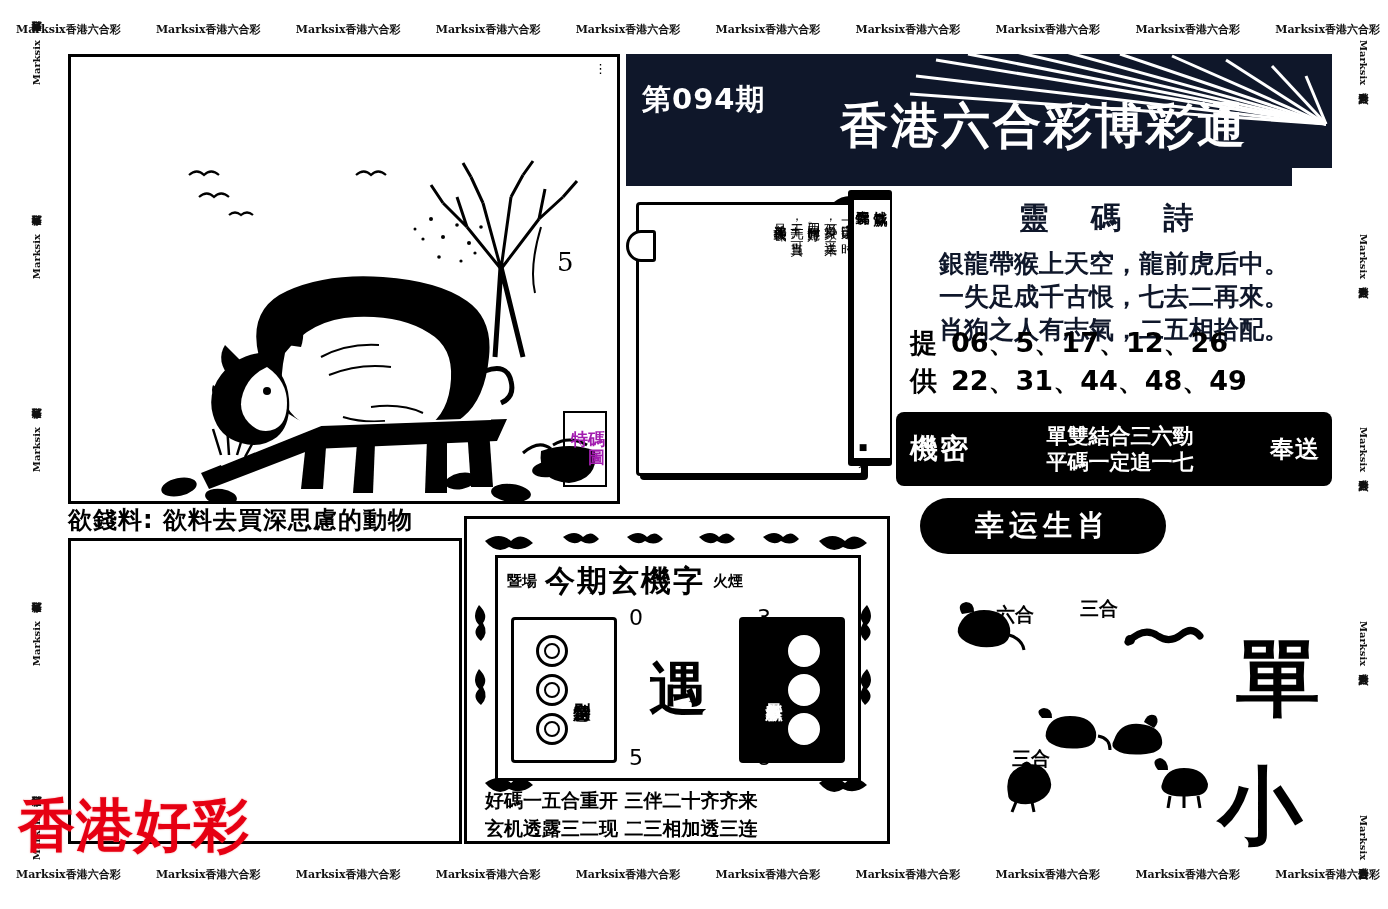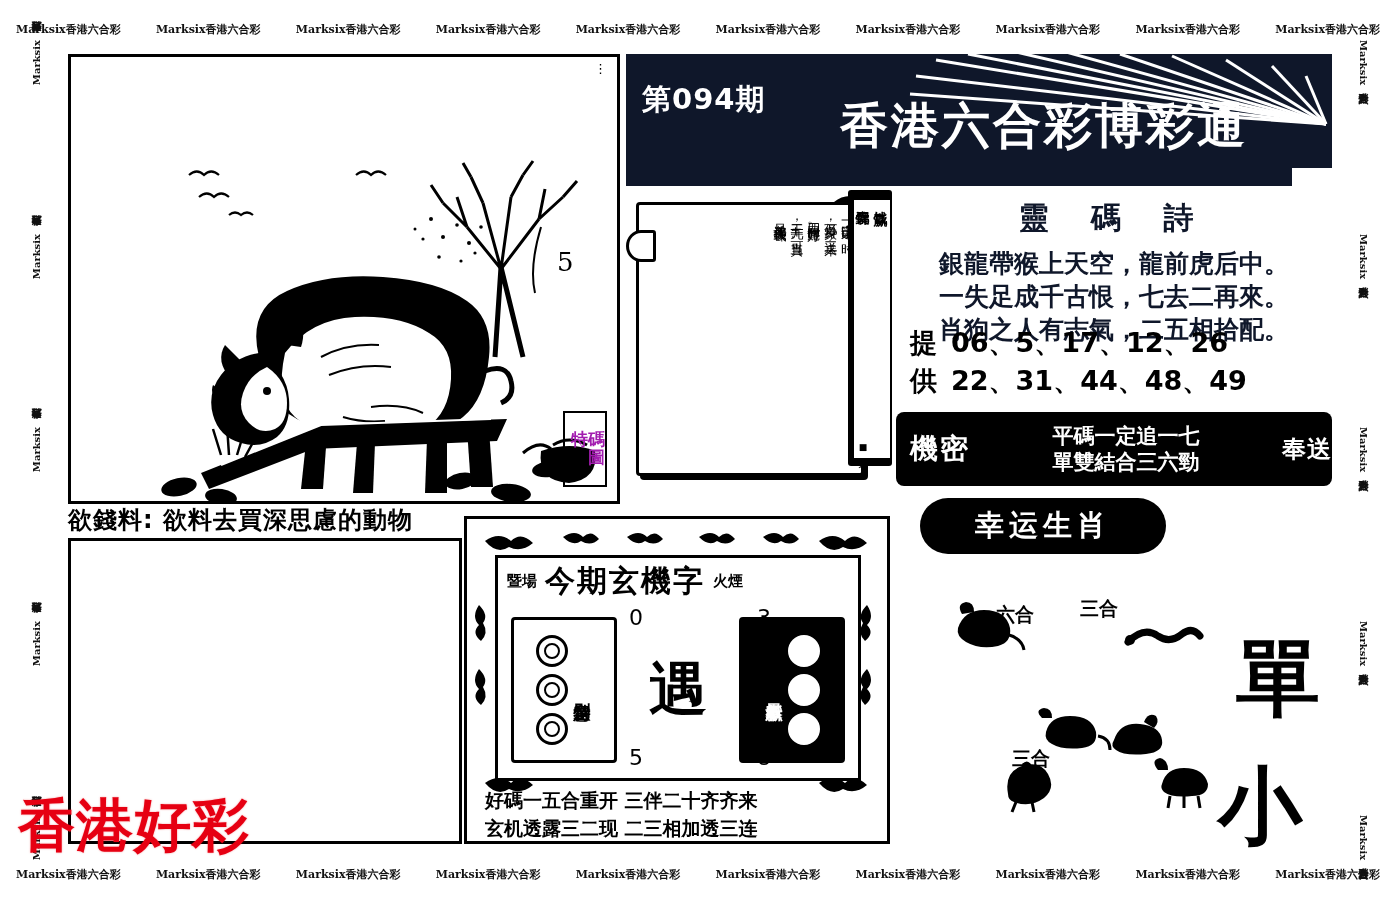--- a/index.html
+++ b/index.html
@@ -177,21 +177,21 @@
     font-family:"DejaVu Serif","Liberation Serif",serif;
     font-weight:bold;font-size:28px;margin-left:14px;letter-spacing:2px;
   }
   .secret-m{
     flex:1;text-align:center;
     font-family:"DejaVu Serif","Liberation Serif",serif;
     font-weight:bold;font-size:21px;line-height:1.25;
   }
   .secret-r{
     font-family:"DejaVu Serif","Liberation Serif",serif;
-    font-weight:bold;font-size:24px;letter-spacing:1px;
+    font-weight:bold;font-size:24px;margin-right:12px;letter-spacing:1px;
   }
 
   
   .lucky{
     position:absolute;left:860px;top:452px;width:246px;height:56px;
     background:#000;border-radius:28px;color:#fff;
     display:flex;align-items:center;justify-content:center;
     font-family:"DejaVu Serif","Liberation Serif",serif;
     font-weight:bold;font-size:29px;letter-spacing:5px;
   }
@@ -485,22 +485,22 @@
       </div>
       <div class="nums-rows">
         <div>06、5、17、12、26</div>
         <div>22、31、44、48、49</div>
       </div>
     </div>
 
     <div class="secret">
       <div class="secret-l">機密</div>
       <div class="secret-m">
+        <div>單雙結合三六勁</div>
         <div>平碼一定追一七</div>
-        <div>單雙結合三六勁</div>
       </div>
       <div class="secret-r">奉送</div>
     </div>
 
     <div class="lucky">幸运生肖</div>
 
     <svg class="zodiac-art" viewBox="0 0 320 250">
 
       <g fill="#000" transform="translate(58,44)">
         <path d="M0 20 q6 -18 26 -18 q22 0 26 18 q2 14 -12 18 q-18 4 -32 -4 q-10 -6 -8 -14 z"></path>

